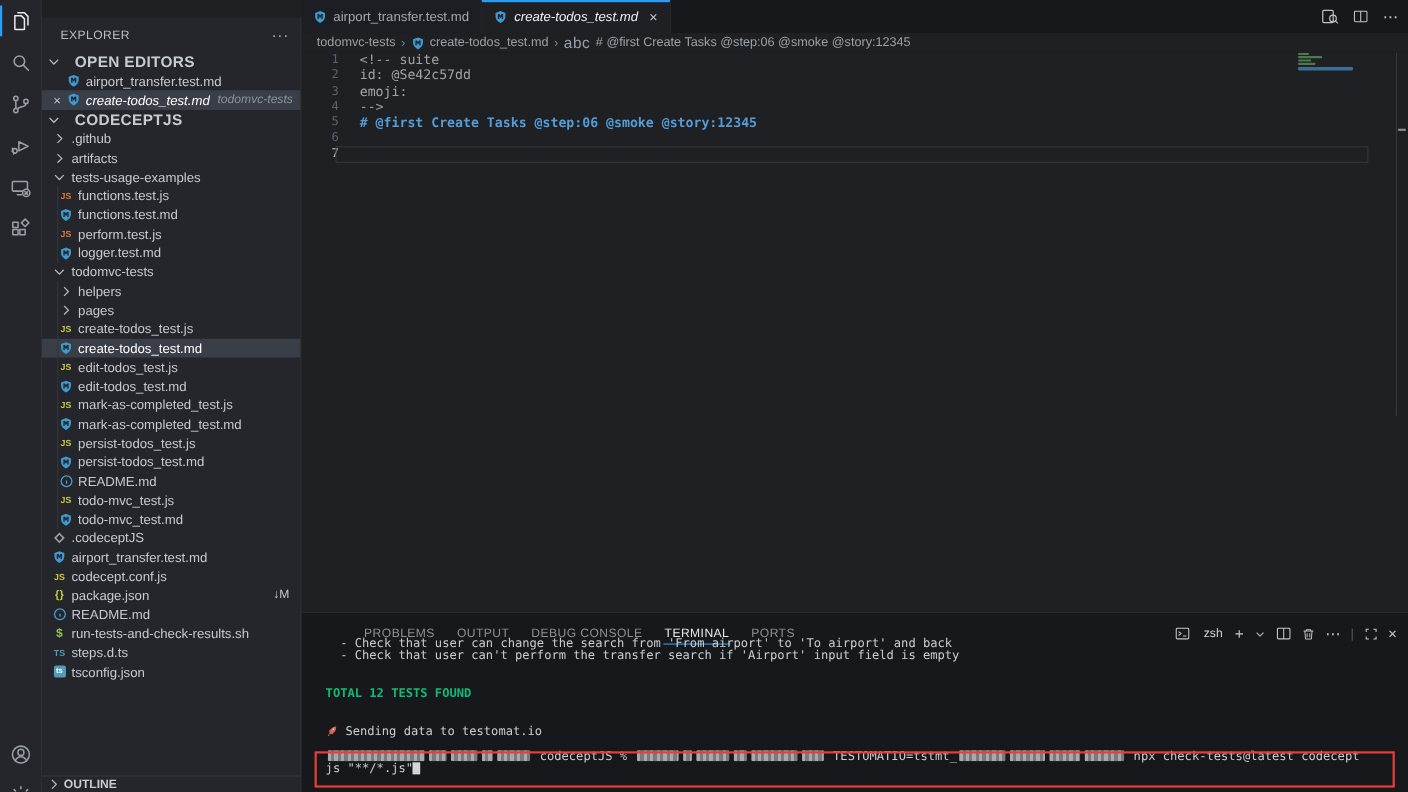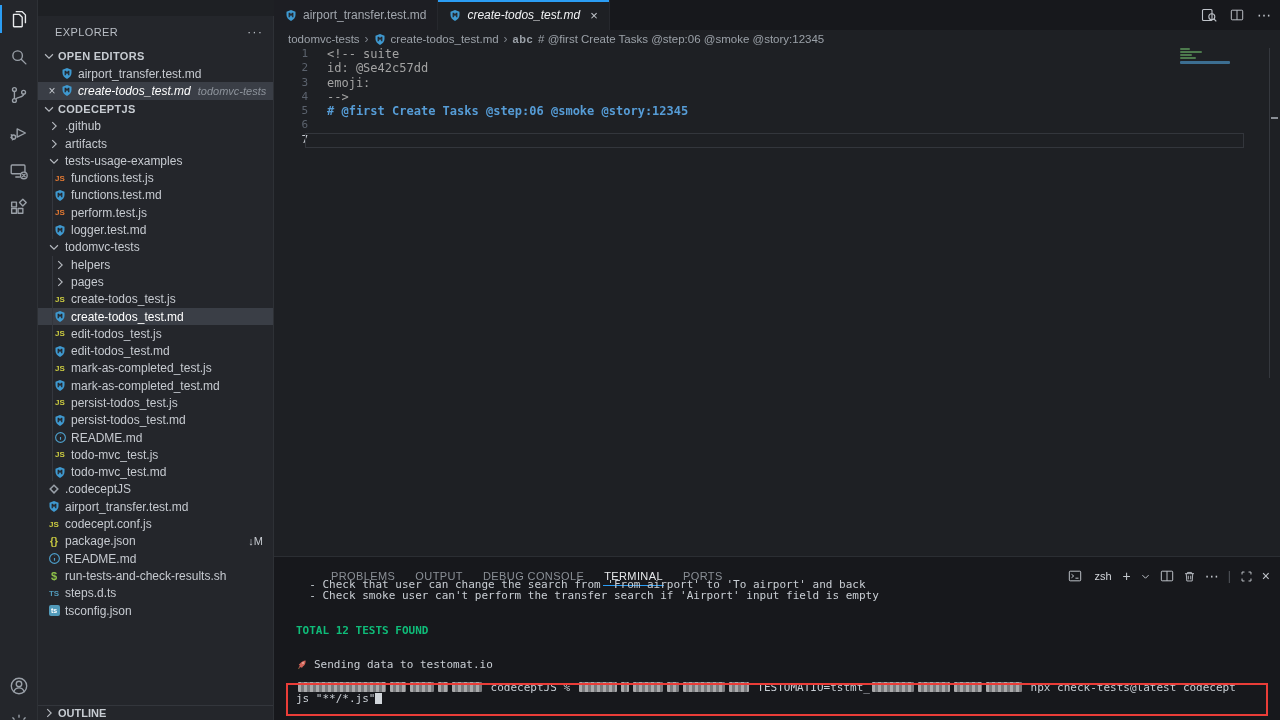--- a/index.html
+++ b/index.html
@@ -16,22 +16,22 @@
     color:#9aa0a8; position:relative; cursor:pointer; }
   .ab-item.active { color:#e8eaec; }
   .ab-item.active::before { content:""; position:absolute; left:0; top:5px; bottom:5px; width:2px; background:#2b9df4; }
 
   
   .sidebar { position:absolute; left:38px; top:16px; bottom:0; width:236px; background:#24262b;
     border-right:1px solid #2e3136; color:#c6cad0; font-size:12px; z-index:3; }
   .sb-header { height:31px; display:flex; align-items:center; padding:0 10px 0 17px;
     font-size:11px; letter-spacing:.4px; color:#b9bec5; }
   .sb-header .ellip { margin-left:auto; color:#b9bec5; font-size:13px; letter-spacing:1px; cursor:pointer; }
-  .sec-header { height:18px; display:flex; align-items:center; gap:2px; padding-left:4px;
-    font-weight:bold; font-size:11px; color:#c7ccd2; letter-spacing:.3px; cursor:pointer; }
+  .sec-header { height:18px; display:flex; align-items:center; gap:12px; padding-left:4px;
+    font-weight:bold; font-size:14px; color:#c7ccd2; letter-spacing:.3px; cursor:pointer; }
   .row { height:17.3px; display:flex; align-items:center; position:relative; cursor:pointer; white-space:nowrap; }
   .row.sel { background:#3a3e46; color:#ffffff; }
   .row .close { width:14px; text-align:center; color:#c4c8ce; font-size:12px; margin-left:7px; }
   .iconwrap { width:16px; display:flex; justify-content:center; align-items:center; flex:0 0 16px; }
   .row .label { margin-left:3px; }
   .row .label.ital { font-style:italic; }
   .row .note { margin-left:7px; color:#8d939b; font-style:italic; font-size:11px; }
   .row .badge { margin-left:auto; margin-right:10px; color:#c5c9cf; font-size:11px; }
   .row.guide::before { content:""; position:absolute; left:14px; top:0; bottom:0; width:1px; background:#34373e; }
   .fi { font-weight:bold; font-size:8px; }
@@ -52,21 +52,21 @@
   .tab.active::before { content:""; position:absolute; left:0; right:0; top:0; height:2px; background:#2b9df4; }
   .tab .tclose { font-size:13px; color:#c4c8ce; margin-left:4px; }
   .editor-actions { position:absolute; right:8px; top:0; height:30px; display:flex; align-items:center; gap:13px; color:#c0c4ca; }
   .editor-actions .ea { cursor:pointer; display:flex; align-items:center; }
   .ea-more { font-size:14px; letter-spacing:1px; }
 
   
   .breadcrumb { position:absolute; left:0; right:0; top:30px; height:18px; display:flex; align-items:center;
     gap:5px; padding-left:14px; font-size:11.5px; color:#9ba1a8; background:#1e2024; white-space:nowrap; overflow:hidden; }
   .bc-sep { color:#7d828a; font-size:12px; }
-  .bc-abc { font-size:11px; font-weight:bold; color:#9ba1a8; letter-spacing:.5px; }
+  .bc-abc { font-size:14px; font-weight:normal; color:#9ba1a8; letter-spacing:.5px; }
 
   
   .editor { position:absolute; left:0; right:0; top:48px; bottom:164px; background:#1e2024; overflow:hidden;
     font-family:"DejaVu Sans Mono", monospace; font-size:12px; }
   .code-area { position:absolute; left:0; right:0; top:-1px; }
   .code-line { height:14.3px; display:flex; position:relative; line-height:14.3px; }
   .gutter { width:34px; flex:0 0 34px; text-align:right; color:#5b626d; font-size:11px; }
   .code-line.cur .gutter { color:#c6cad0; }
   .code { margin-left:19px; white-space:pre; color:#c8cdd2; }
   .code.comment { color:#a3a3a3; }
@@ -621,21 +621,21 @@
           <span class="pt" id="pt-max">
               <svg width="13" height="13" viewBox="0 0 16 16" fill="none" stroke="currentColor" stroke-width="1.2">
                 <path d="M2.5 5.5v-3h3M13.5 5.5v-3h-3M2.5 10.5v3h3M13.5 10.5v3h-3"></path>
               </svg>
             </span>
           <span class="pt txt">×</span>
         </div>
       </div>
       <div class="terminal" id="terminal">
           <div class="tline">  - Check that user can change the search from 'From airport' to 'To airport' and back</div>
-          <div class="tline">  - Check smoke user can't perform the transfer search if 'Airport' input field is empty</div>
+          <div class="tline">  - Check that user can't perform the transfer search if 'Airport' input field is empty</div>
           <div class="tline"></div>
           <div class="tline"></div>
           <div class="tline ok">TOTAL 12 TESTS FOUND</div>
           <div class="tline"></div>
           <div class="tline"></div>
           <div class="tline"><span class="emo"><svg width="11" height="11" viewBox="0 0 16 16">
                 <path fill="#d2645a" d="M14 2c-3.5.3-6 1.8-8 4.5L4 8l1.5 1.5L4.3 12l-.8 1 1.3-.3 2.5-1.2L8.5 13l1.5-2c2.7-2 4.2-4.5 4-9z"></path>
                 <circle cx="10.2" cy="5.8" r="1.1" fill="#fbe6d5"></circle>
                 <path fill="#e0a84a" d="M3 13.5l1.7-.5.6.6-1.8.7z"></path>
               </svg></span>Sending data to testomat.io</div>

